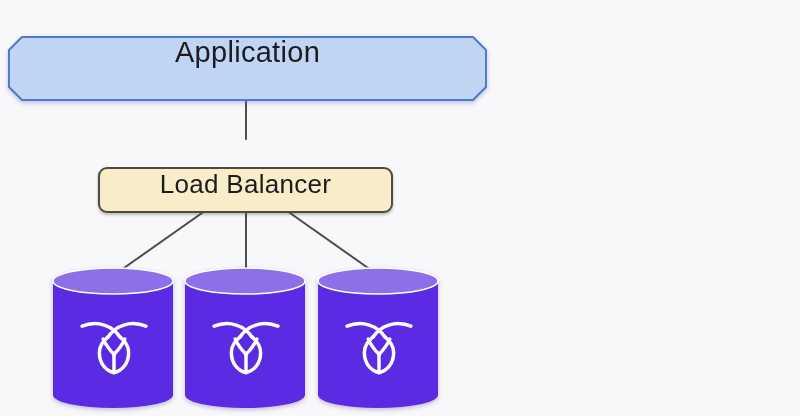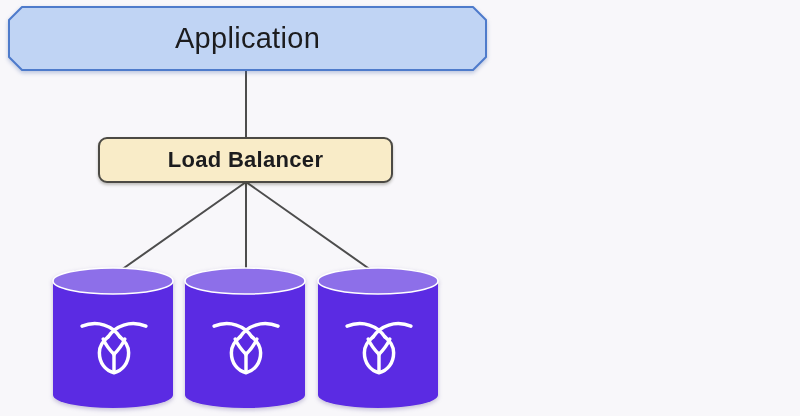--- a/index.html
+++ b/index.html
@@ -15,40 +15,40 @@
     position: absolute;
     left: 0; top: 0;
     width: 800px; height: 416px;
     pointer-events: none;
   }
   .edges line {
     stroke: #4d4d4d;
     stroke-width: 2;
     stroke-linecap: round;
   }
-  .node { position: absolute; display: flex; align-items: center; justify-content: center; }
+  .node { position: absolute; display: flex; justify-content: center; margin-top: 30px; }
   .node .label {
     position: relative;
     z-index: 2;
     color: #1c1c1e;
     letter-spacing: 0.3px;
     white-space: nowrap;
   }
   .node-app { left: 8px; top: 6px; width: 479px; height: 65px; }
   .node-app .shape { position: absolute; left: 0; top: 0; filter: drop-shadow(0 2px 2px rgba(70, 100, 170, 0.35)); }
   .node-app .label { font-size: 29px; font-weight: 500; }
   .node-lb {
     left: 98px; top: 137px; width: 295px; height: 46px;
     background: #f9ecc8;
     border: 2px solid #4c4a44;
     border-radius: 9px;
     box-sizing: border-box;
     box-shadow: 0 2px 3px rgba(60, 55, 40, 0.30);
   }
-  .node-lb .label { font-size: 22px; font-weight: 700; }
+  .node-lb .label { font-size: 26px; font-weight: 400; }
   .cylinder {
     position: absolute;
     width: 122px; height: 142px;
     top: 267px;
   }
   .cylinder .shape { position: absolute; left: 0; top: 0; filter: drop-shadow(0 2px 2px rgba(40, 20, 120, 0.25)); }
   .cylinder .bug { position: absolute; left: 23px; top: 38px; }
   .cyl-1 { left: 52px; }
   .cyl-2 { left: 184px; }
   .cyl-3 { left: 317px; }

